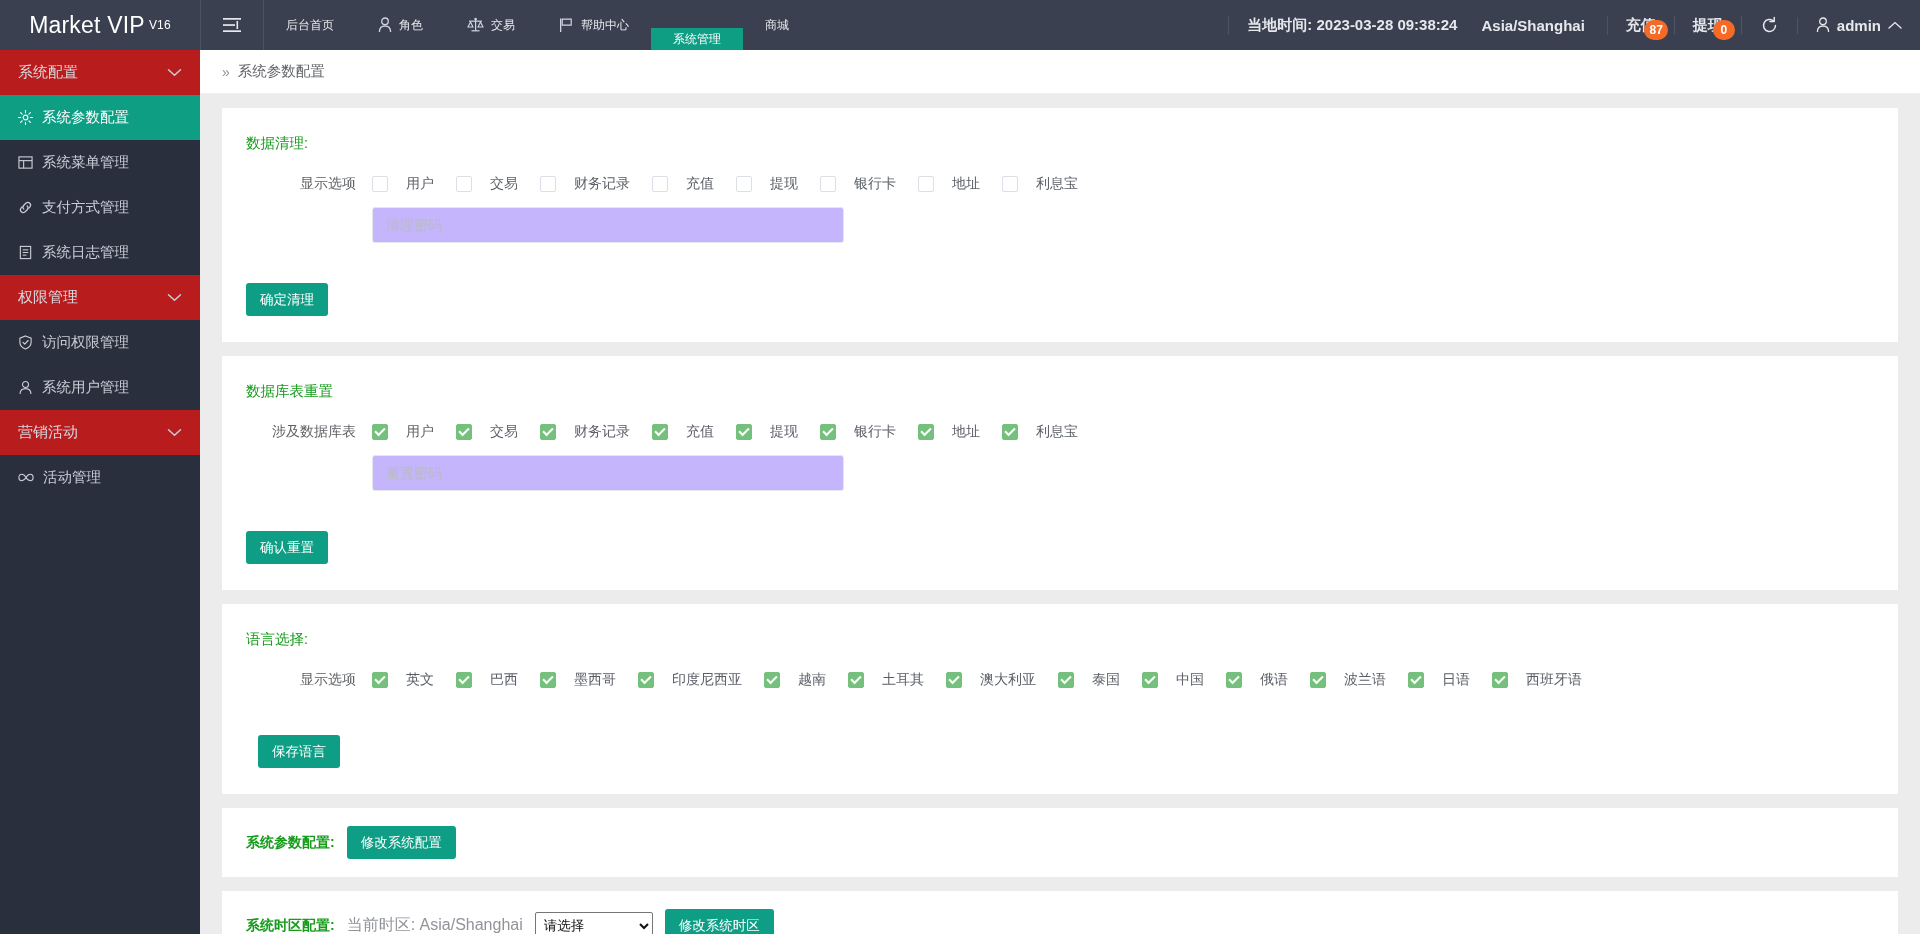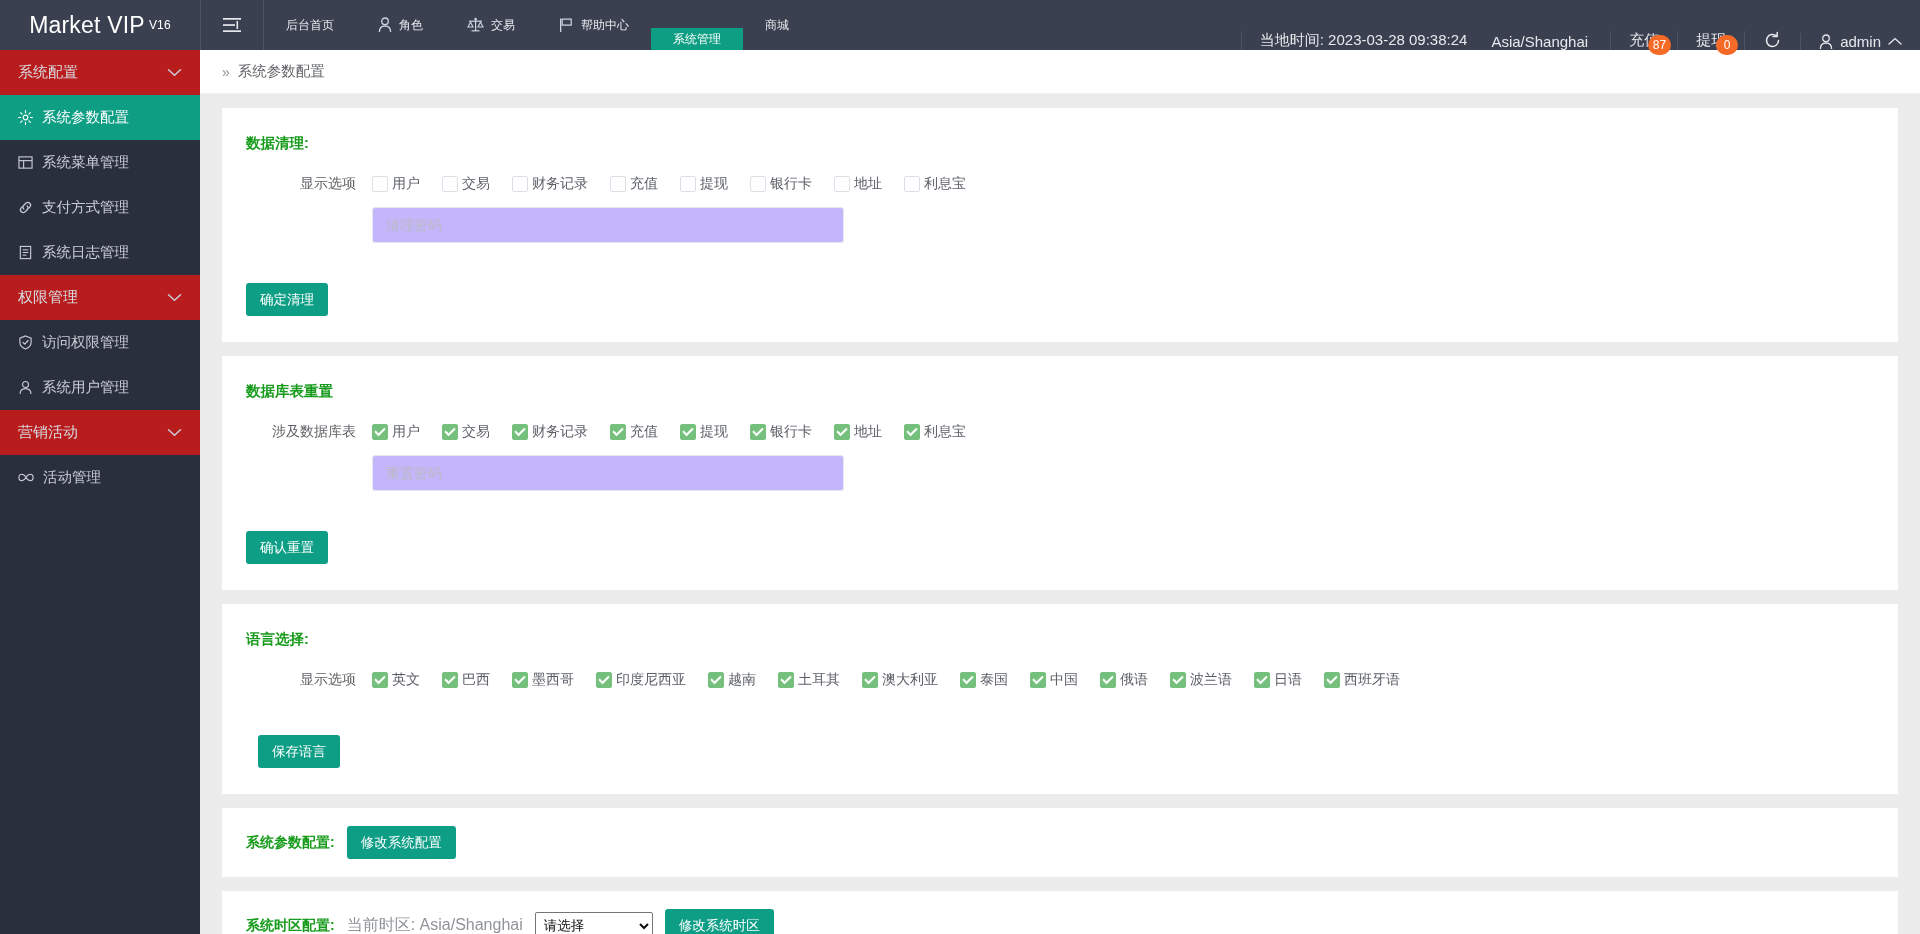--- a/index.html
+++ b/index.html
@@ -37,21 +37,21 @@
   .ham-ico { display: block; }
 
   .navitem {
     display: flex; align-items: center; gap: 7px;
     padding: 0 22px; cursor: pointer; white-space: nowrap;
     font-size: 12px; color: #e6e8ec;
   }
   .navitem.active { background: #0e9e84; color: #fff; margin-top: 28px; }
   .navitem svg { display: block; }
 
-  .topright { margin-left: auto; display: flex; align-items: flex-end; }
+  .topright { margin-left: auto; display: flex; align-items: center; font-weight: bold; }
   .tr-cell {
     display: flex; align-items: center; padding: 0 18px;
     white-space: nowrap; font-size: 15px; color: #e6e8ec;
     position: relative; cursor: default;
   }
   .tr-cell.sep { border-left: 1px solid #4d5265; }
   .tr-cell.clickable { cursor: pointer; }
   .tz { padding-left: 6px; padding-right: 22px; }
   .badge {
     position: absolute; top: 4px; right: 6px;
@@ -103,33 +103,33 @@
   .crumb-arrow { color: #909399; font-size: 14px; }
 
   .panel {
     background: #fff;
     margin: 14px 22px;
     padding: 26px 24px 26px 24px;
   }
   .panel.slim { padding: 18px 24px; }
 
   .sec-title {
-    color: #169b1b; font-size: 14.5px; font-weight: bold;
+    color: #169b1b; font-size: 14.5px; font-weight: normal;
     margin-bottom: 22px;
   }
   .row {
     display: flex; align-items: center; gap: 0;
     margin-bottom: 14px;
   }
   .row-label {
     width: 110px; text-align: right; margin-right: 16px;
     color: #606266; font-size: 14px; flex: 0 0 auto;
   }
   .cbwrap {
-    display: flex; align-items: center; gap: 4px;
+    display: flex; align-items: center; gap: 18px;
     margin-right: 22px; cursor: pointer; white-space: nowrap;
   }
   .cbwrap:last-child { margin-right: 0; }
   .cbox {
     width: 16px; height: 16px; border: 1px solid #dcdfe6;
     border-radius: 2px; background: #fff; flex: 0 0 auto;
     display: flex; align-items: center; justify-content: center;
   }
   .cbox.checked { background: #75c07c; border-color: #75c07c; }
   .cbox.checked::after {

